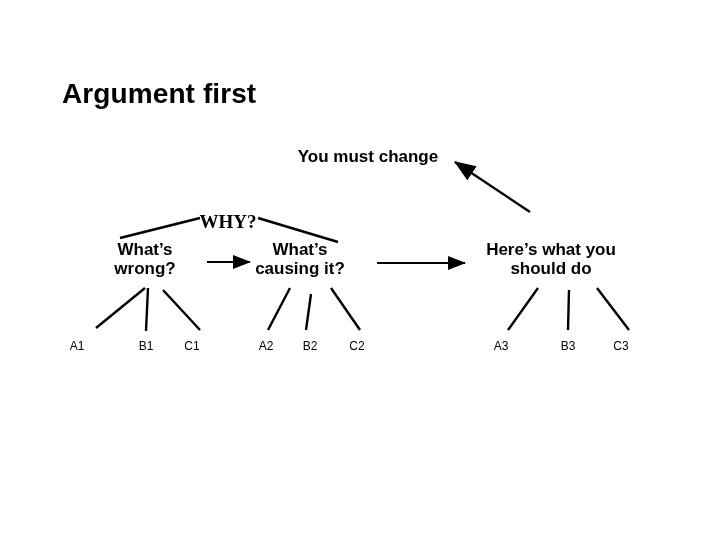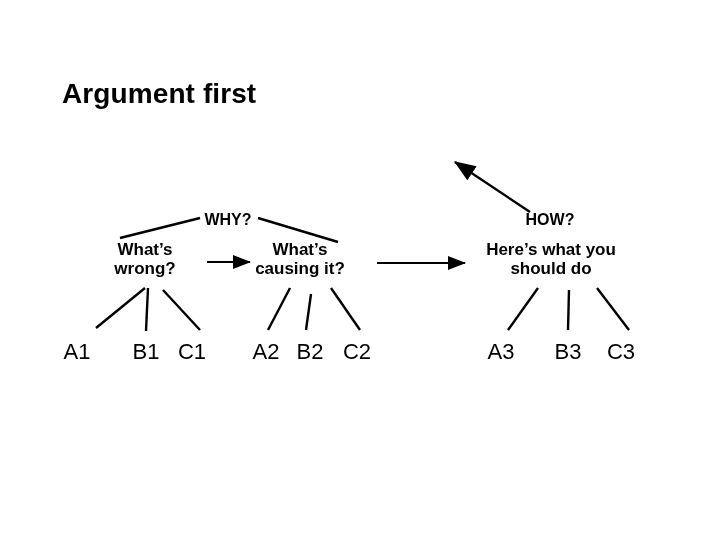--- a/index.html
+++ b/index.html
@@ -41,34 +41,35 @@
     color: #000000;
   }
   .root {
     left: 278px;
     top: 147px;
     width: 180px;
     font-size: 17px;
     font-weight: bold;
   }
   .branch-label {
-    font-size: 16px;
+    font-size: 19px;
     font-weight: bold;
+    font-family: Liberation Serif, serif;
   }
   .why-label { left: 178px; top: 211px; width: 100px; }
   .how-label { left: 500px; top: 211px; width: 100px; }
   .sub {
     font-size: 17px;
     font-weight: bold;
   }
   .sub-wrong { left: 98px; top: 240px; width: 94px; }
   .sub-causing { left: 240px; top: 240px; width: 120px; }
   .sub-how { left: 466px; top: 240px; width: 170px; }
   .leaf {
-    font-size: 22px;
+    font-size: 12px;
     font-weight: normal;
     width: 40px;
   }
   .leaf-a1 { left: 57px; top: 340px; }
   .leaf-b1 { left: 126px; top: 340px; }
   .leaf-c1 { left: 172px; top: 340px; }
   .leaf-a2 { left: 246px; top: 340px; }
   .leaf-b2 { left: 290px; top: 340px; }
   .leaf-c2 { left: 337px; top: 340px; }
   .leaf-a3 { left: 481px; top: 340px; }
@@ -103,23 +104,23 @@
 
     <line x1="290" y1="288" x2="268" y2="330" stroke="#000000" stroke-width="2.4"></line>
     <line x1="311" y1="294" x2="306" y2="330" stroke="#000000" stroke-width="2.4"></line>
     <line x1="331" y1="288" x2="360" y2="330" stroke="#000000" stroke-width="2.4"></line>
 
     <line x1="538" y1="288" x2="508" y2="330" stroke="#000000" stroke-width="2.4"></line>
     <line x1="569" y1="290" x2="568" y2="330" stroke="#000000" stroke-width="2.4"></line>
     <line x1="597" y1="288" x2="629" y2="330" stroke="#000000" stroke-width="2.4"></line>
   </svg>
 
+  <div class="node root">You must change</div>
 
   <div class="node branch-label why-label">WHY?</div>
-  <div class="node branch-label how-label">HOW?</div>
 
   <div class="node sub sub-wrong">What’s
 wrong?</div>
   <div class="node sub sub-causing">What’s
 causing it?</div>
   <div class="node sub sub-how">Here’s what you
 should do</div>
 
   <div class="node leaf leaf-a1">A1</div>
   <div class="node leaf leaf-b1">B1</div>

